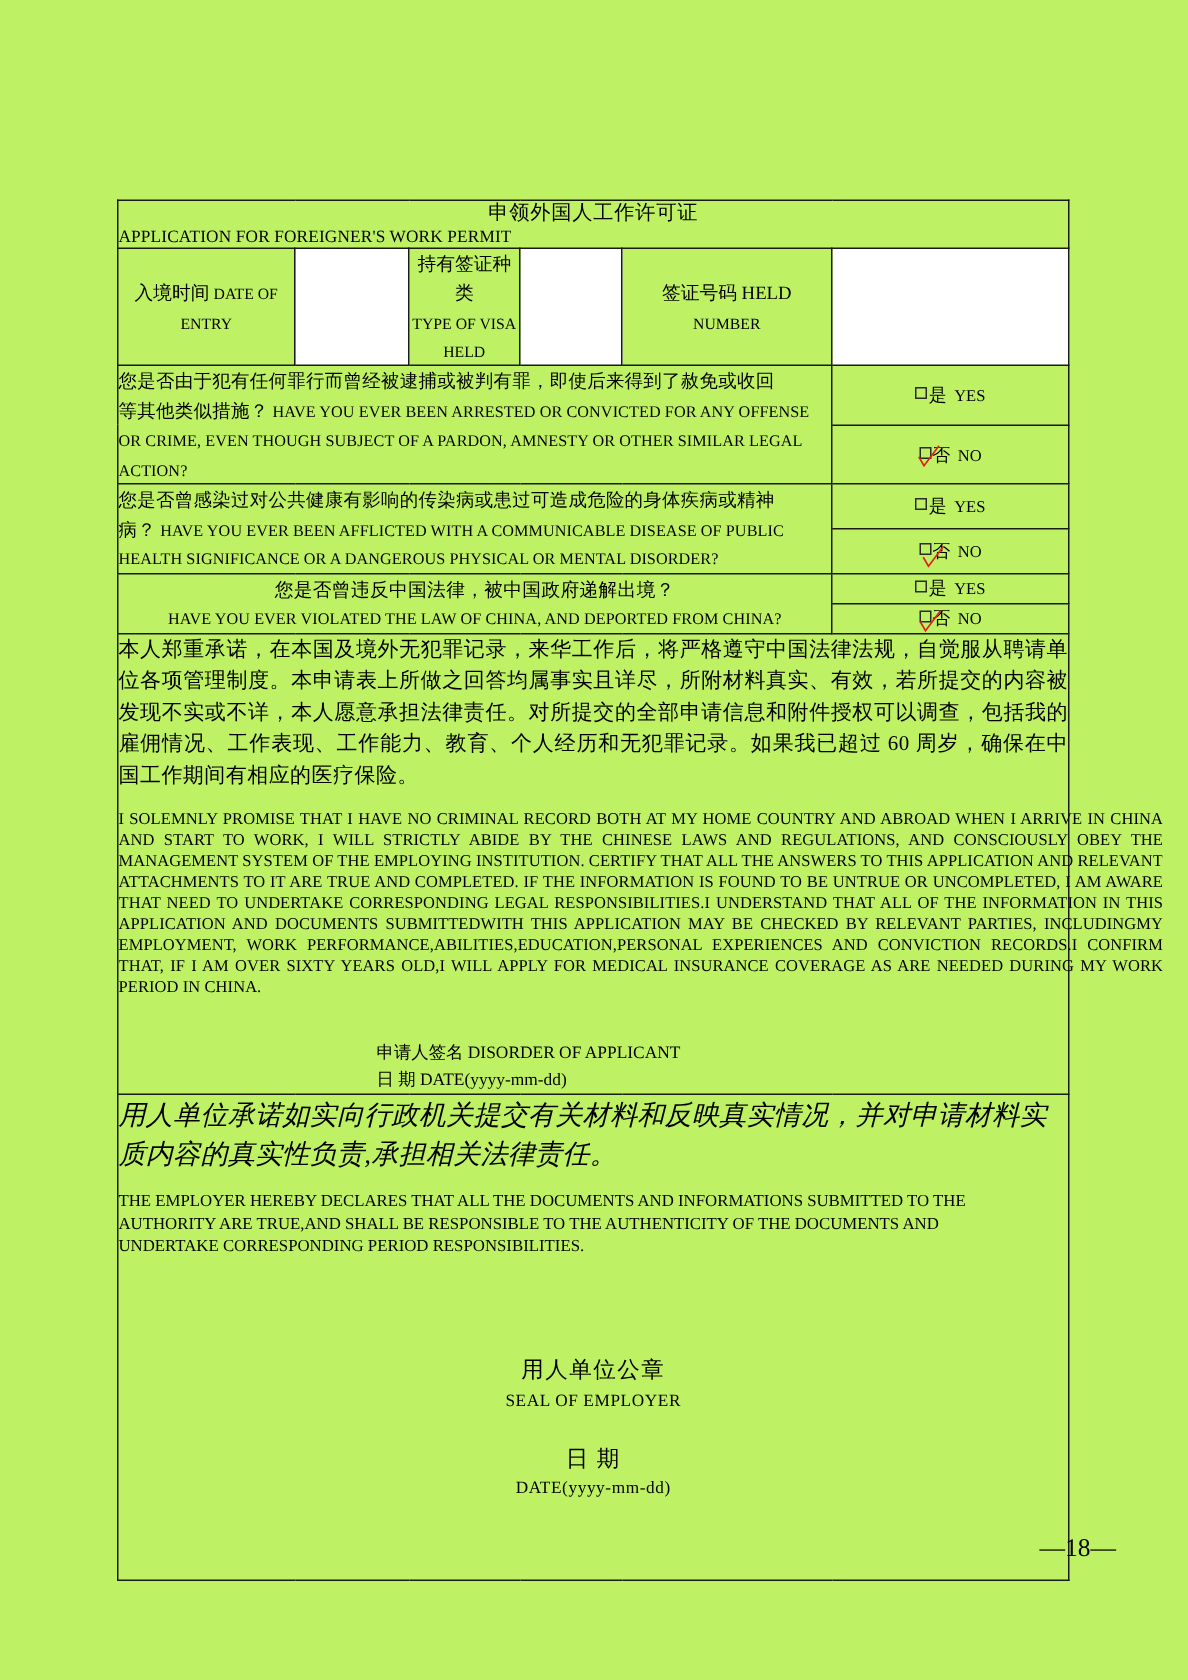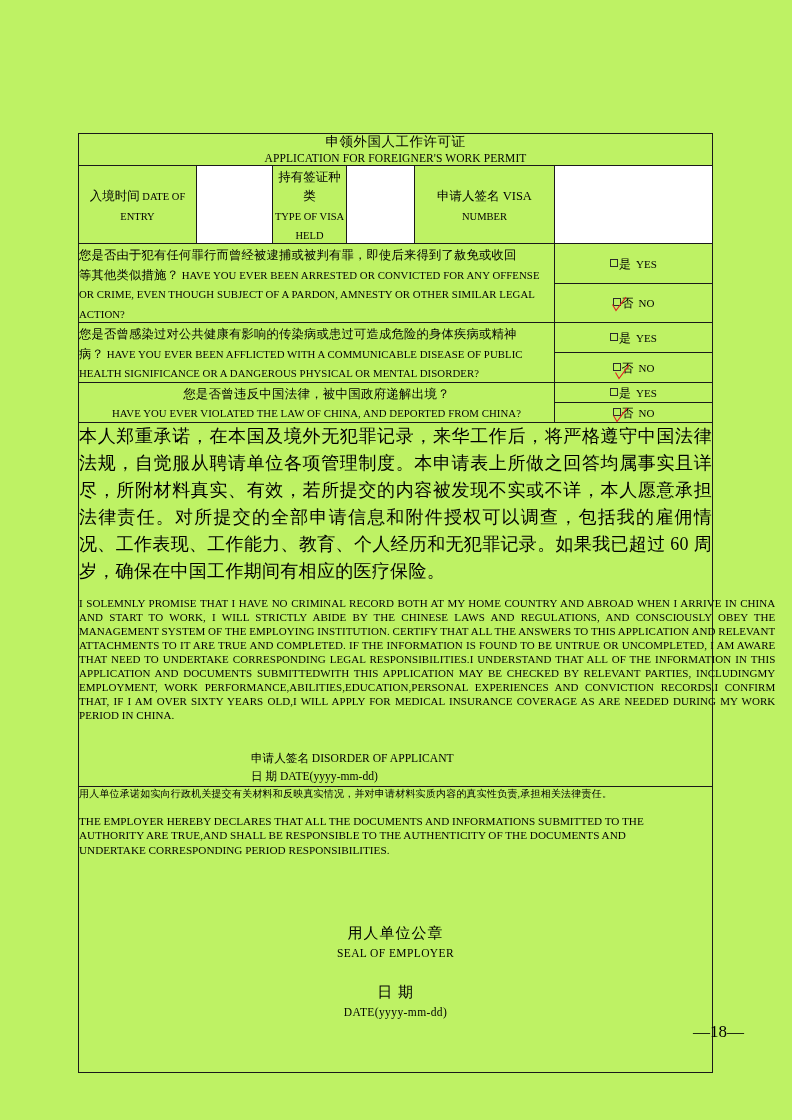--- a/index.html
+++ b/index.html
@@ -41,21 +41,20 @@
 
   
   .title-cn {
     font-size: 13.5px;
     text-align: center;
     line-height: 1.25;
     letter-spacing: 0.5px;
   }
   .title-en {
     font-size: 11.5px;
-    text-align: center;
     line-height: 1.25;
     letter-spacing: 0.1px;
   }
   .title-cell { padding: 3px 0 4px 0; }
 
   
   .fieldlabel {
     text-align: center;
     line-height: 1.2;
     padding: 3px 2px;
@@ -112,21 +111,21 @@
     left: -2px;
     top: 1px;
     width: 17px;
     height: 16px;
     pointer-events: none;
   }
 
   
   .decl-cell { padding: 6px 6px 6px 6px; }
   .decl-cn {
-    font-size: 18px;
+    font-size: 14px;
     line-height: 1.5;
     letter-spacing: 0.3px;
     text-align: justify;
   }
   .decl-en {
     font-size: 11px;
     line-height: 1.28;
     text-align: justify;
     text-align-last: left;
     letter-spacing: 0.05px;
@@ -140,23 +139,24 @@
   .sig-block {
     margin-top: 28px;
     padding-left: 172px;
     font-size: 11.6px;
     line-height: 1.55;
   }
   .sig-line { white-space: nowrap; }
 
   .emp-cell { padding: 5px 6px 6px 6px; }
   .emp-cn {
-    font-size: 10px;
+    font-size: 18px;
     line-height: 1.45;
     letter-spacing: 0.2px;
+    font-style: italic;
   }
   .emp-en {
     font-size: 11.2px;
     line-height: 1.3;
     margin-top: 12px;
   }
   .seal-block {
     text-align: center;
     margin-top: 66px;
     line-height: 1.45;
@@ -205,21 +205,21 @@
         <span class="en">ENTRY</span>
       </td>
       <td class="field-blank">&nbsp;</td>
       <td class="fieldlabel">
         <span class="cn">持有签证种类</span><br>
         <span class="en">TYPE OF VISA</span><br>
         <span class="en">HELD</span>
       </td>
       <td class="field-blank">&nbsp;</td>
       <td class="fieldlabel">
-        <span class="cn">申请人签名 VISA</span><br>
+        <span class="cn">签证号码 HELD</span><br>
         <span class="en">NUMBER</span>
       </td>
       <td class="field-blank">&nbsp;</td>
     </tr>
 
     <tr>
       <td colspan="5" rowspan="2" class="q-text">
         <span class="cn">您是否由于犯有任何罪行而曾经被逮捕或被判有罪，即使后来得到了赦免或收回</span><br>
         <span class="cn">等其他类似措施？</span><span class="en">&nbsp;</span><span class="en">HAVE YOU EVER BEEN ARRESTED OR CONVICTED FOR ANY OFFENSE OR CRIME, EVEN THOUGH SUBJECT OF A PARDON, AMNESTY OR OTHER SIMILAR LEGAL ACTION?</span>
       </td>

